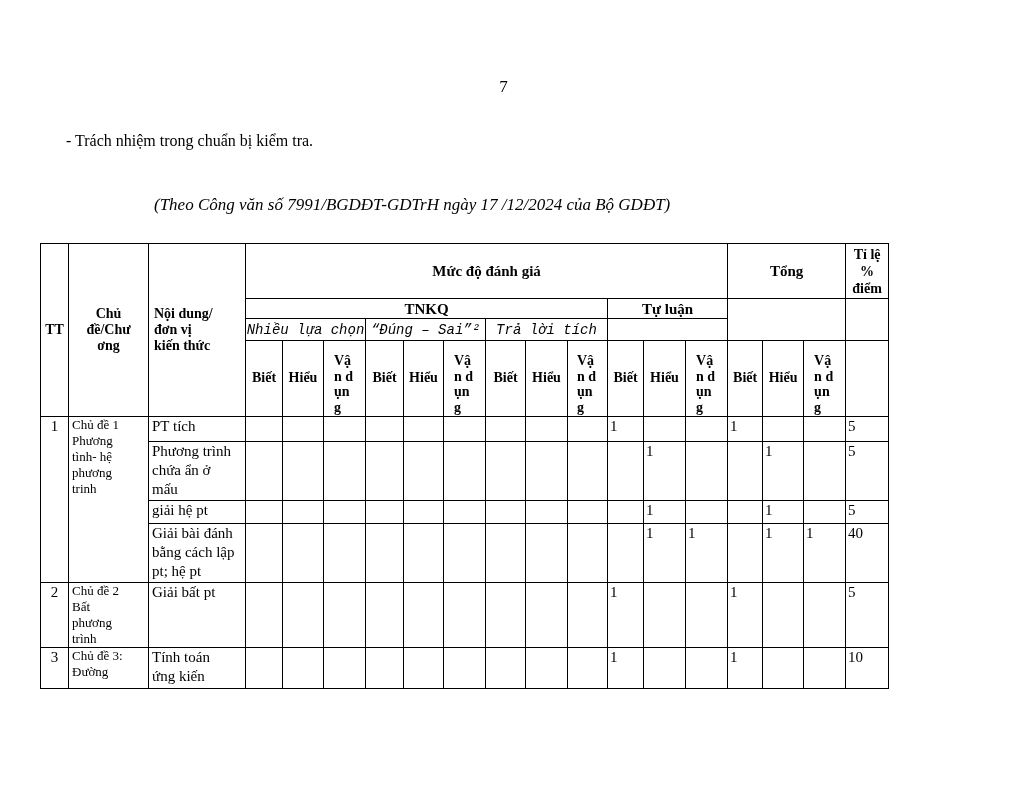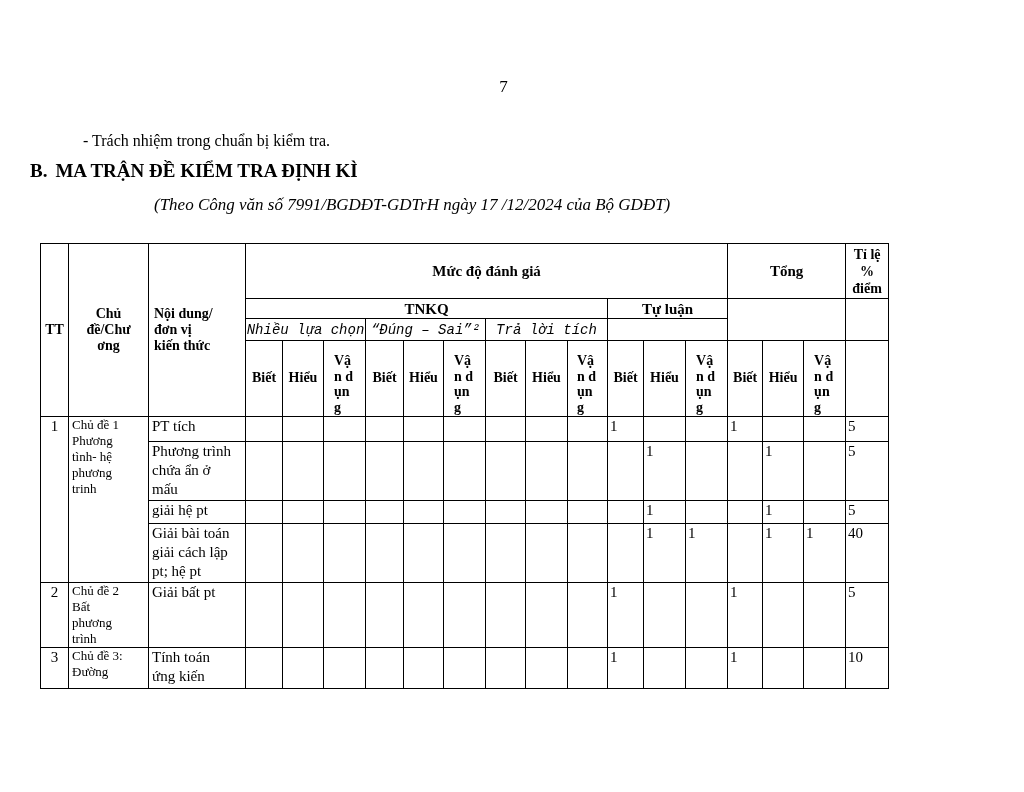--- a/index.html
+++ b/index.html
@@ -1,20 +1,20 @@
 <!DOCTYPE html>
 <html><head>
 <meta charset="utf-8">
 <style>
   html,body{margin:0;padding:0;}
   body{background:#fff;}
   .page{position:relative;width:1024px;height:792px;background:#fff;
         font-family:"Liberation Serif","DejaVu Serif",serif;color:#000;}
   .pagenum{position:absolute;top:77px;left:0;width:1007px;text-align:center;font-size:17px;}
-  .intro{position:absolute;top:132px;left:66px;font-size:16px;margin-left:17px;}
+  .intro{position:absolute;top:132px;left:66px;font-size:16px;}
   .headingB{position:absolute;top:160px;left:30px;font-size:19px;font-weight:bold;}
   .headingB .lbl{margin-right:8px;}
   .subtitle{position:absolute;top:195px;left:154px;font-size:17px;font-style:italic;}
 
   table.matrix{position:absolute;left:40px;top:243px;width:848px;border-collapse:collapse;
                table-layout:fixed;}
   .matrix th,.matrix td{border:1px solid #000;padding:0;overflow:hidden;}
   .matrix th{font-weight:bold;text-align:center;vertical-align:middle;
              font-size:14px;line-height:16px;}
   .matrix th.big{font-size:15px;}
@@ -36,23 +36,20 @@
 </style>
 </head>
 <body>
 
 <div class="page">
 
   <div class="pagenum">7</div>
 
   <div class="intro">- Trách nhiệm trong chuẩn bị kiểm tra.</div>
 
-  <div class="headingB">
-    <span class="lbl">B.</span><span>MA TRẬN ĐỀ KIỂM TRA ĐỊNH KÌ</span>
-  </div>
 
   <div class="subtitle">(Theo Công văn số 7991/BGDĐT-GDTrH ngày 17 /12/2024 của Bộ GDĐT)</div>
 
   <table class="matrix">
     <colgroup>
       <col style="width:28px">
         <col style="width:80px">
         <col style="width:97px">
       <col style="width:37px">
         <col style="width:41px">
@@ -168,21 +165,21 @@
           <td></td>
       <td></td>
       <td>1</td>
       <td></td>
       <td></td>
       <td>1</td>
       <td></td>
       <td>5</td>
     </tr>
     <tr class="b4">
-      <td class="nd">Giải bài toán giải cách lập pt; hệ pt</td>
+      <td class="nd">Giải bài đánh bằng cách lập pt; hệ pt</td>
       <td></td>
           <td></td>
           <td></td>
       <td></td>
           <td></td>
           <td></td>
       <td></td>
           <td></td>
           <td></td>
       <td></td>

